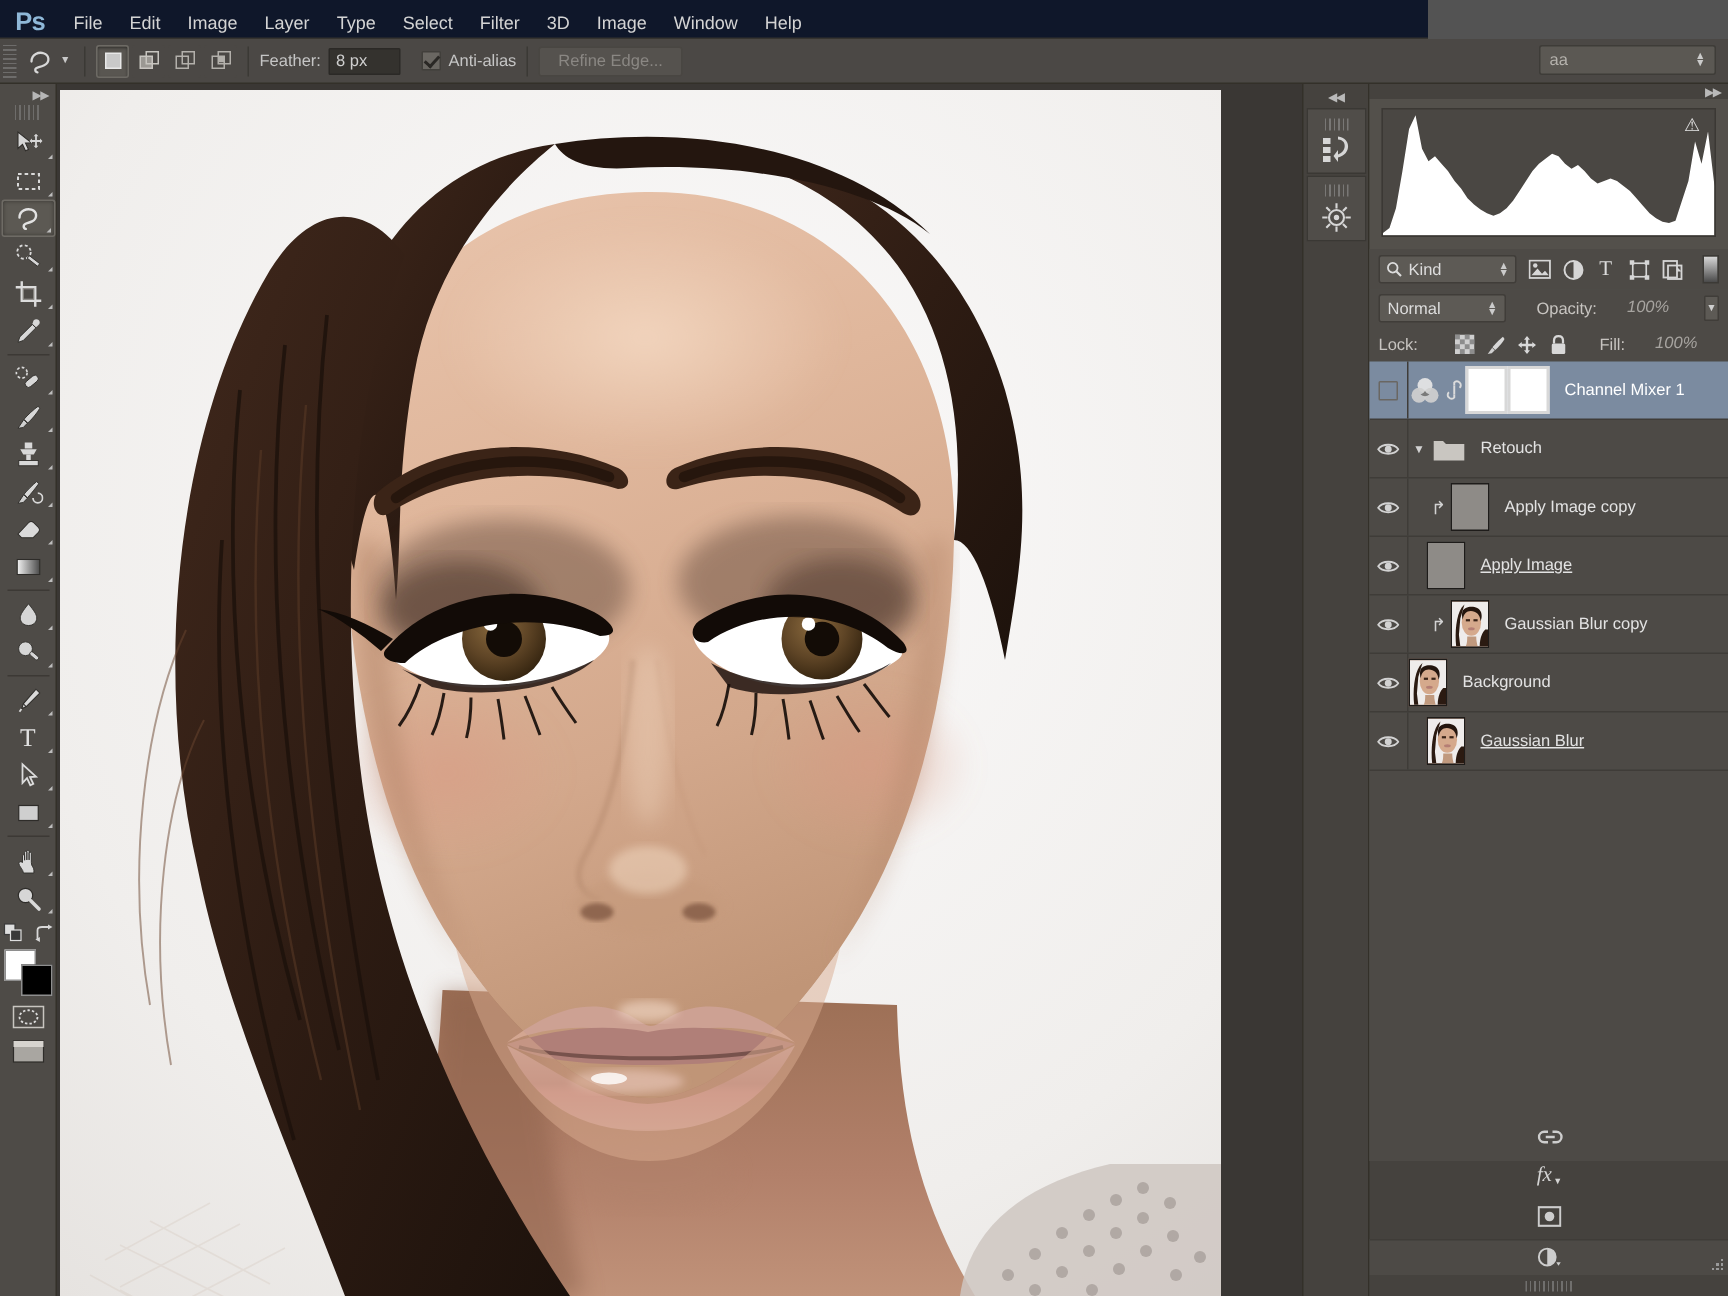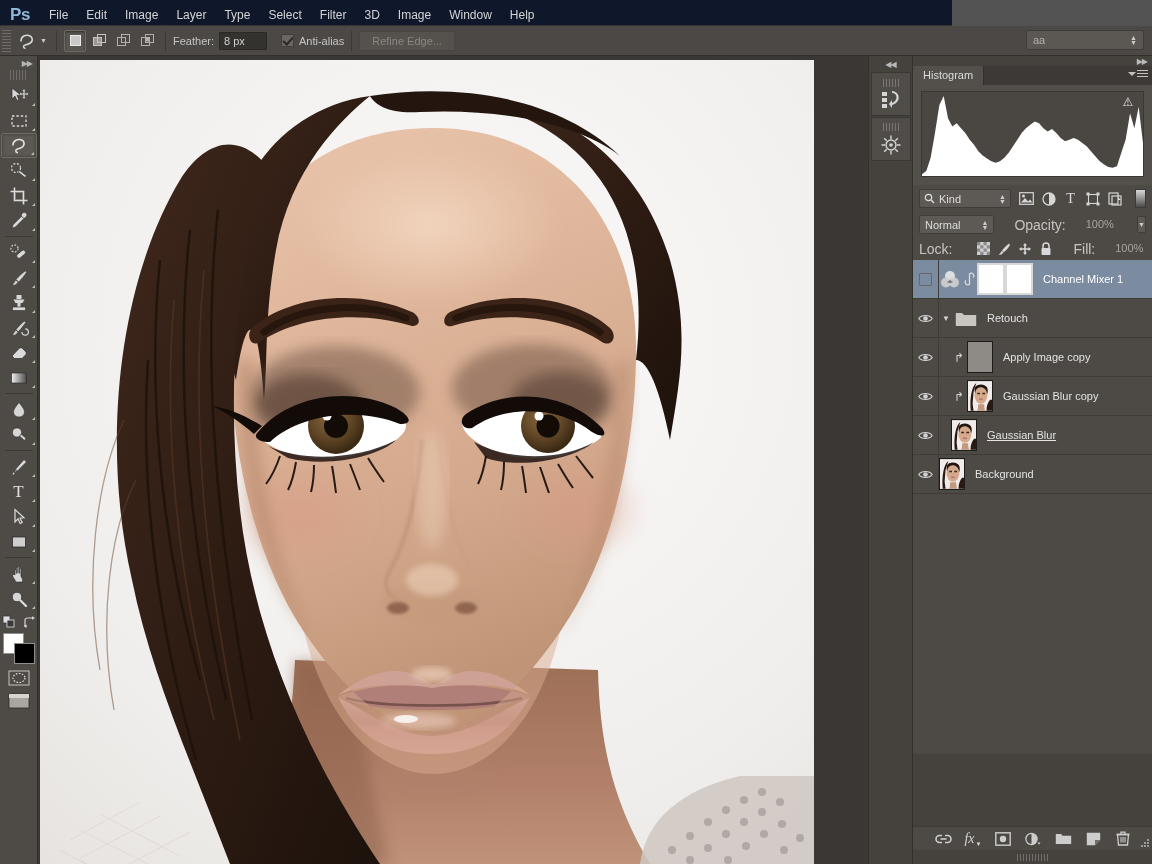--- a/index.html
+++ b/index.html
@@ -206,24 +206,24 @@
   }
   .blend-row, .lock-row {
     display:flex; align-items:center; gap:20px;
     padding:3px 6px; background:#4d4a46;
   }
   .blend-select {
     width:128px; height:19px; background:#5d5a55; border:1px solid #403d39;
     border-radius:2px; display:flex; align-items:center; padding:0 5px;
     color:#ddd; font-size:11px;
   }
-  .op-label { font-size:14px; color:#c7c4c0; }
+  .op-label { font-size:11px; color:#c7c4c0; }
   .op-val {
     width:36px; height:17px; line-height:16px; text-align:right;
-    color:#a7a4a0; font-size:11px; padding-right:3px;
+    color:#a7a4a0; font-size:11px; padding-right:3px;font-style:italic;
   }
   .op-arrow {
     width:15px; height:17px; background:#5d5a55; border:1px solid #403d39;
     display:flex; align-items:center; justify-content:center;
     font-size:7px; color:#cfcfcf; border-radius:1px;
   }
   .lock-icons { display:flex; gap:7px; align-items:center; margin-left:4px; }
   .li { width:14px; height:14px; display:flex; align-items:center; justify-content:center; }
 
   .layer-list { background:#4d4a46; }
@@ -252,21 +252,21 @@
   .clip-arrow { width:16px; text-align:center; font-size:12px; color:#d2d2d2; }
   .group-arrow { width:14px; text-align:center; font-size:8px; color:#d2d2d2; }
   .adj-icon { width:22px; display:flex; align-items:center; justify-content:center; }
   .link-icon { width:16px; display:flex; align-items:center; justify-content:center; }
   .indent { width:12px; }
   .layer-empty { background:#4d4a46; }
 
   .layers-footer {
     position:absolute; left:0; bottom:14px; width:240px; height:24px;
     background:#4d4a46; border-top:1px solid #3f3c38;
-    display:flex; align-items:center; justify-content:center; gap:13px;
+    display:flex; align-items:center; justify-content:center; gap:13px;flex-direction:column;
   }
   .lf { width:17px; height:17px; display:flex; align-items:center; justify-content:center; }
   .resize-grip {
     position:absolute; right:2px; bottom:16px; width:10px; height:10px;
     background:
       radial-gradient(circle 1px at 2px 8px,#9a9a9a 99%,transparent),
       radial-gradient(circle 1px at 5px 8px,#9a9a9a 99%,transparent),
       radial-gradient(circle 1px at 8px 8px,#9a9a9a 99%,transparent),
       radial-gradient(circle 1px at 5px 5px,#9a9a9a 99%,transparent),
       radial-gradient(circle 1px at 8px 5px,#9a9a9a 99%,transparent),
@@ -820,27 +820,20 @@
         </g>
       </svg>
     </div>
   </div>
 
   <div class="panels">
     <div class="panel-topbar">
       <div style="float:right;margin:1px 5px 0 0;font-size:8px;color:#b9b9b9;letter-spacing:-1px;">▶▶</div>
     </div>
 
-    <div class="panel-tabs">
-      <div class="ptab active">Histogram</div>
-      <div class="pmenu">
-        <span class="tri"></span>
-        <span class="lines"></span>
-      </div>
-    </div>
     <div class="histo-panel">
       <div class="histo-box">
         <svg id="histo-svg" width="100%" height="100%" viewBox="0 0 220 86" preserveAspectRatio="none">
           <path id="histo-path" fill="#ffffff" d="M0,86 L0.0,84.3 L4.3,80.9 L8.6,67.4 L12.9,42.0 L17.3,13.3 L21.6,4.0 L25.9,26.8 L30.2,35.3 L34.5,31.9 L38.8,37.0 L43.1,42.0 L47.5,48.8 L51.8,53.9 L56.1,60.6 L60.4,64.9 L64.7,68.2 L69.0,70.8 L73.3,72.5 L77.6,70.8 L82.0,67.4 L86.3,62.3 L90.6,55.6 L94.9,48.8 L99.2,42.0 L103.5,37.0 L107.8,33.6 L112.2,30.2 L116.5,31.9 L120.8,37.0 L125.1,40.4 L129.4,37.8 L133.7,42.0 L138.0,47.1 L142.4,50.5 L146.7,48.8 L151.0,47.1 L155.3,48.8 L159.6,52.2 L163.9,55.6 L168.2,60.6 L172.5,65.7 L176.9,70.8 L181.2,74.2 L185.5,76.7 L189.8,77.5 L194.1,75.9 L198.4,62.3 L202.7,48.8 L207.1,21.8 L211.4,37.0 L215.7,15.0 L220.0,52.2 L220,86 Z"></path>
         </svg>
         <span class="histo-warn">⚠</span>
       </div>
     </div>
 
 
@@ -1003,20 +996,31 @@
             <span class="layer-name">Apply Image copy</span>
           </div>
           <div class="layer-row">
             <div class="eye-cell">
               <svg width="15" height="11" viewBox="0 0 15 11">
                 <path d="M0.8 5.5 C3.5 1.5, 11.5 1.5, 14.2 5.5 C11.5 9.5, 3.5 9.5, 0.8 5.5 Z" fill="none" stroke="#d2d2d2" stroke-width="1.2"></path>
                 <circle cx="7.5" cy="5.5" r="2.3" fill="#d2d2d2"></circle>
               </svg>
             </div>
             <span class="indent"></span>
+            <span class="thumb" style="background: rgb(142, 139, 135);"></span>
+            <span class="layer-name underline">Apply Image </span>
+          </div>
+          <div class="layer-row">
+            <div class="eye-cell">
+              <svg width="15" height="11" viewBox="0 0 15 11">
+                <path d="M0.8 5.5 C3.5 1.5, 11.5 1.5, 14.2 5.5 C11.5 9.5, 3.5 9.5, 0.8 5.5 Z" fill="none" stroke="#d2d2d2" stroke-width="1.2"></path>
+                <circle cx="7.5" cy="5.5" r="2.3" fill="#d2d2d2"></circle>
+              </svg>
+            </div>
+            <span class="indent"></span>
             <span class="clip-arrow" style="transform: scaleY(-1);">↳</span>
             <span class="thumb photo">
               <svg viewBox="0 0 26 32" width="100%" height="100%">
                 <rect width="26" height="32" fill="#efeceb"></rect>
                 <path d="M3 32 C2 22, 3 10, 7 4 L9 2 L6 12 L5 24 L6 32 Z" fill="#2b1a11"></path>
                 <ellipse cx="14" cy="15" rx="7" ry="9.5" fill="#d5a98c"></ellipse>
                 <path d="M7.5 7 C9 2.5, 19 2, 21 7.5 C22 11, 21 13, 20.6 14 C20.4 9, 17 6.5, 13.5 6.6 C10.5 6.7, 8.2 8.8, 7.8 13 C7.2 11, 7 9, 7.5 7 Z" fill="#24150e"></path>
                 <rect x="10" y="12.5" width="3" height="1.6" fill="#3a2418"></rect>
                 <rect x="15.5" y="12.5" width="3" height="1.6" fill="#3a2418"></rect>
                 <ellipse cx="14" cy="19.5" rx="2.4" ry="1.1" fill="#b57e74"></ellipse>
@@ -1026,57 +1030,57 @@
             </span>
             <span class="layer-name">Gaussian Blur copy</span>
           </div>
           <div class="layer-row">
             <div class="eye-cell">
               <svg width="15" height="11" viewBox="0 0 15 11">
                 <path d="M0.8 5.5 C3.5 1.5, 11.5 1.5, 14.2 5.5 C11.5 9.5, 3.5 9.5, 0.8 5.5 Z" fill="none" stroke="#d2d2d2" stroke-width="1.2"></path>
                 <circle cx="7.5" cy="5.5" r="2.3" fill="#d2d2d2"></circle>
               </svg>
             </div>
+            <span class="thumb photo">
+              <svg viewBox="0 0 26 32" width="100%" height="100%">
+                <rect width="26" height="32" fill="#efeceb"></rect>
+                <path d="M3 32 C2 22, 3 10, 7 4 L9 2 L6 12 L5 24 L6 32 Z" fill="#2b1a11"></path>
+                <ellipse cx="14" cy="15" rx="7" ry="9.5" fill="#d5a98c"></ellipse>
+                <path d="M7.5 7 C9 2.5, 19 2, 21 7.5 C22 11, 21 13, 20.6 14 C20.4 9, 17 6.5, 13.5 6.6 C10.5 6.7, 8.2 8.8, 7.8 13 C7.2 11, 7 9, 7.5 7 Z" fill="#24150e"></path>
+                <rect x="10" y="12.5" width="3" height="1.6" fill="#3a2418"></rect>
+                <rect x="15.5" y="12.5" width="3" height="1.6" fill="#3a2418"></rect>
+                <ellipse cx="14" cy="19.5" rx="2.4" ry="1.1" fill="#b57e74"></ellipse>
+                <path d="M11 25 C11 29, 10.5 31, 10 32 L18.5 32 C18 30, 17.5 28, 17.5 25 Z" fill="#c0997e"></path>
+                <path d="M20 32 C20 26, 22 22, 24 20 L26 20 L26 32 Z" fill="#2b1a11"></path>
+              </svg>
+            </span>
+            <span class="layer-name">Background</span>
+          </div>
+          <div class="layer-row">
+            <div class="eye-cell">
+              <svg width="15" height="11" viewBox="0 0 15 11">
+                <path d="M0.8 5.5 C3.5 1.5, 11.5 1.5, 14.2 5.5 C11.5 9.5, 3.5 9.5, 0.8 5.5 Z" fill="none" stroke="#d2d2d2" stroke-width="1.2"></path>
+                <circle cx="7.5" cy="5.5" r="2.3" fill="#d2d2d2"></circle>
+              </svg>
+            </div>
             <span class="indent"></span>
             <span class="thumb photo">
               <svg viewBox="0 0 26 32" width="100%" height="100%">
                 <rect width="26" height="32" fill="#efeceb"></rect>
                 <path d="M3 32 C2 22, 3 10, 7 4 L9 2 L6 12 L5 24 L6 32 Z" fill="#2b1a11"></path>
                 <ellipse cx="14" cy="15" rx="7" ry="9.5" fill="#d5a98c"></ellipse>
                 <path d="M7.5 7 C9 2.5, 19 2, 21 7.5 C22 11, 21 13, 20.6 14 C20.4 9, 17 6.5, 13.5 6.6 C10.5 6.7, 8.2 8.8, 7.8 13 C7.2 11, 7 9, 7.5 7 Z" fill="#24150e"></path>
                 <rect x="10" y="12.5" width="3" height="1.6" fill="#3a2418"></rect>
                 <rect x="15.5" y="12.5" width="3" height="1.6" fill="#3a2418"></rect>
                 <ellipse cx="14" cy="19.5" rx="2.4" ry="1.1" fill="#b57e74"></ellipse>
                 <path d="M11 25 C11 29, 10.5 31, 10 32 L18.5 32 C18 30, 17.5 28, 17.5 25 Z" fill="#c0997e"></path>
                 <path d="M20 32 C20 26, 22 22, 24 20 L26 20 L26 32 Z" fill="#2b1a11"></path>
               </svg>
             </span>
             <span class="layer-name underline">Gaussian Blur </span>
-          </div>
-          <div class="layer-row">
-            <div class="eye-cell">
-              <svg width="15" height="11" viewBox="0 0 15 11">
-                <path d="M0.8 5.5 C3.5 1.5, 11.5 1.5, 14.2 5.5 C11.5 9.5, 3.5 9.5, 0.8 5.5 Z" fill="none" stroke="#d2d2d2" stroke-width="1.2"></path>
-                <circle cx="7.5" cy="5.5" r="2.3" fill="#d2d2d2"></circle>
-              </svg>
-            </div>
-            <span class="thumb photo">
-              <svg viewBox="0 0 26 32" width="100%" height="100%">
-                <rect width="26" height="32" fill="#efeceb"></rect>
-                <path d="M3 32 C2 22, 3 10, 7 4 L9 2 L6 12 L5 24 L6 32 Z" fill="#2b1a11"></path>
-                <ellipse cx="14" cy="15" rx="7" ry="9.5" fill="#d5a98c"></ellipse>
-                <path d="M7.5 7 C9 2.5, 19 2, 21 7.5 C22 11, 21 13, 20.6 14 C20.4 9, 17 6.5, 13.5 6.6 C10.5 6.7, 8.2 8.8, 7.8 13 C7.2 11, 7 9, 7.5 7 Z" fill="#24150e"></path>
-                <rect x="10" y="12.5" width="3" height="1.6" fill="#3a2418"></rect>
-                <rect x="15.5" y="12.5" width="3" height="1.6" fill="#3a2418"></rect>
-                <ellipse cx="14" cy="19.5" rx="2.4" ry="1.1" fill="#b57e74"></ellipse>
-                <path d="M11 25 C11 29, 10.5 31, 10 32 L18.5 32 C18 30, 17.5 28, 17.5 25 Z" fill="#c0997e"></path>
-                <path d="M20 32 C20 26, 22 22, 24 20 L26 20 L26 32 Z" fill="#2b1a11"></path>
-              </svg>
-            </span>
-            <span class="layer-name">Background</span>
           </div>
         </div>
       <div class="layer-empty" style="height:260px;"></div>
     </div>
 
     <div class="layers-footer">
       <span class="lf">
         <svg width="17" height="12" viewBox="0 0 17 12">
           <path d="M7 2.5 L4.5 2.5 A3.5 3.5 0 0 0 4.5 9.5 L7 9.5" fill="none" stroke="#cdcdcd" stroke-width="1.6"></path>
           <path d="M10 2.5 L12.5 2.5 A3.5 3.5 0 0 1 12.5 9.5 L10 9.5" fill="none" stroke="#cdcdcd" stroke-width="1.6"></path>

